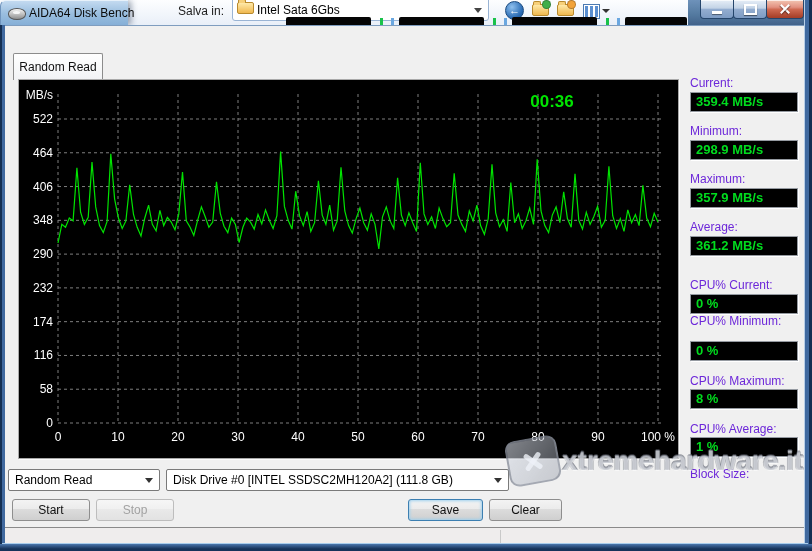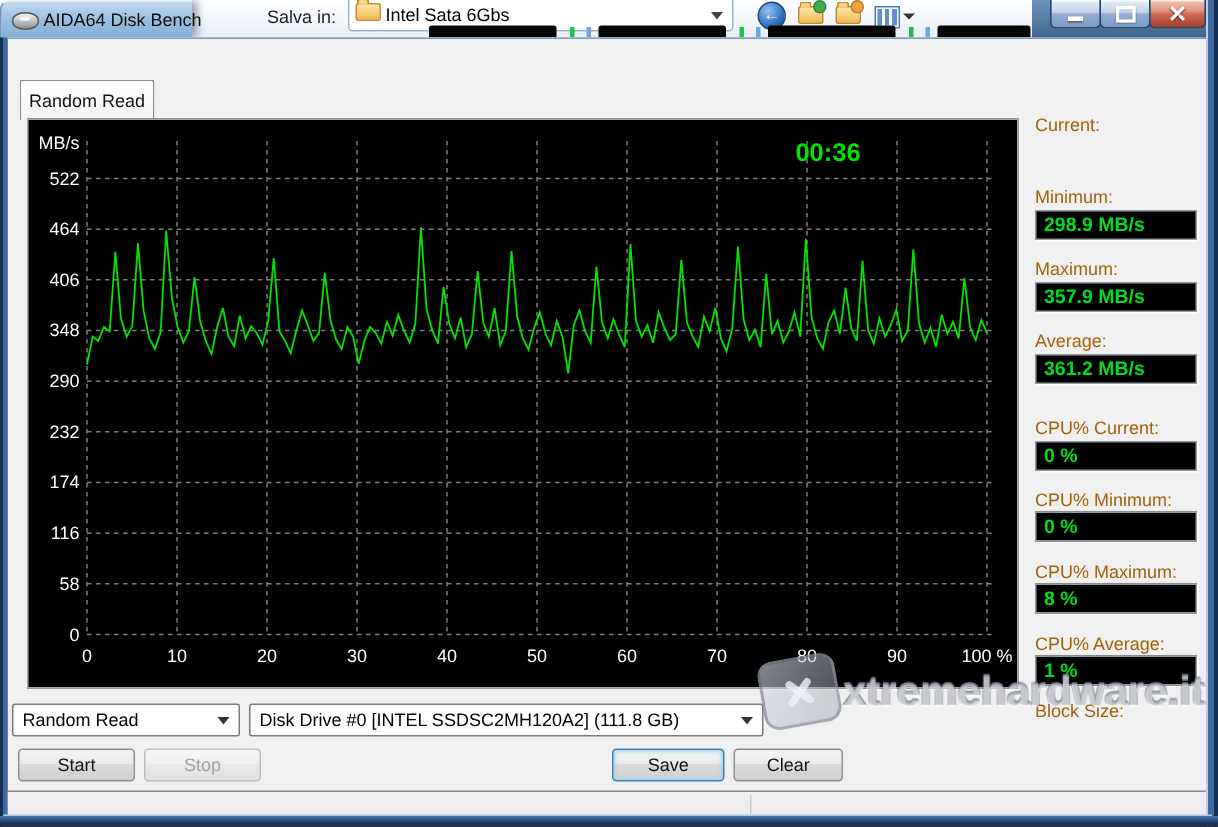--- a/index.html
+++ b/index.html
@@ -64,21 +64,21 @@
   .menubar{position:absolute;left:0;top:1px;width:100%;height:21px;
     background:linear-gradient(#fbfcfd,#f1f3f5);border-bottom:1px solid #e0e0e0;padding-left:6px;box-sizing:border-box;}
   .menu-item{display:inline-block;padding:3px 8px;font-size:12px;color:#111;}
   .tab{position:absolute;left:8px;top:27px;width:88px;height:26px;border:1px solid #8c8c8c;border-bottom:none;
     border-radius:2px 2px 0 0;background:linear-gradient(#ffffff,#f2f3f5);
     font-size:12px;color:#111;text-align:center;line-height:26px;}
   .chart-box{position:absolute;left:13px;top:53px;width:659px;height:378px;background:#000;
     border:1px solid #a9a9a9;box-shadow:1px 1px 0 #fbfbfb;}
   
   .stats{position:absolute;left:685px;top:0;width:110px;height:518px;}
-  .stat-label{position:absolute;left:0;font-size:12px;color:#a16207;white-space:nowrap;}
+  .stat-label{position:absolute;left:0;font-size:12px;color:#6d28d9;white-space:nowrap;}
   .valbox{position:absolute;left:0;width:106px;height:18px;background:#000;
     border:1px solid #959aa1;box-shadow:1px 1px 0 #ffffff;}
   .valtext{padding-left:5px;line-height:18px;font-size:13px;font-weight:bold;color:#00dc1e;white-space:nowrap;}
   
   .combo{position:absolute;top:443px;height:22px;background:#fff;border:1px solid #7a7a7a;border-radius:2px;box-sizing:border-box;}
   .combo .txt{position:absolute;left:6px;top:3px;font-size:12px;color:#000;white-space:nowrap;overflow:hidden;}
   .combo .arrow{position:absolute;right:6px;top:8px;width:0;height:0;
     border-left:4px solid transparent;border-right:4px solid transparent;border-top:5px solid #333;}
   .btn{position:absolute;top:473px;height:22px;border:1px solid #8e8e8e;border-radius:3px;box-sizing:border-box;
     background:linear-gradient(#f3f3f3,#ebebeb 45%,#dcdcdc 46%,#cfcfcf);
@@ -215,37 +215,40 @@
           <text x="519" y="361" fill="#ffffff" font-size="12" text-anchor="middle">80</text>
           <text x="579" y="361" fill="#ffffff" font-size="12" text-anchor="middle">90</text>
           <text x="639" y="361" fill="#ffffff" font-size="12" text-anchor="middle">100 %</text>
           <text x="533" y="27" fill="#00e400" font-size="17" font-weight="bold" text-anchor="middle">00:36</text>
           <polyline points="39.0,163.0 42.8,144.4 46.5,147.3 50.3,138.0 54.1,140.9 57.9,87.9 61.6,132.2 65.4,144.4 69.2,137.4 73.0,82.1 76.7,126.9 80.5,145.6 84.3,152.6 88.1,141.5 91.8,73.9 95.6,118.8 99.4,138.0 103.2,148.5 106.9,140.9 110.7,104.8 114.5,134.5 118.2,147.3 122.0,156.1 125.8,138.0 129.6,125.2 133.3,144.4 137.1,150.8 140.9,130.4 144.7,145.6 148.4,137.4 152.2,142.1 156.0,149.7 159.8,133.9 163.5,92.0 167.3,140.9 171.1,147.3 174.8,155.5 178.6,140.3 182.4,126.9 186.2,136.8 189.9,147.3 193.7,142.1 197.5,101.9 201.3,133.3 205.0,146.2 208.8,152.6 212.6,138.0 216.4,144.4 220.1,162.5 223.9,147.3 227.7,138.0 231.5,142.1 235.2,149.1 239.0,134.5 242.8,143.8 246.5,129.9 250.3,140.3 254.1,148.5 257.9,135.7 261.6,71.6 265.4,126.4 269.2,140.3 273.0,149.1 276.7,111.2 280.5,135.7 284.3,145.6 288.1,131.6 291.8,151.4 295.6,142.7 299.4,100.7 303.2,135.1 306.9,144.4 310.7,125.2 314.5,150.2 318.2,140.9 322.0,87.3 325.8,131.0 329.6,145.6 333.3,153.1 337.1,138.6 340.9,128.1 344.7,142.7 348.4,150.2 352.2,133.9 356.0,144.4 359.8,168.9 363.5,136.8 367.3,126.9 371.1,140.9 374.8,148.5 378.6,97.8 382.4,135.1 386.2,145.6 389.9,132.8 393.7,142.7 397.5,151.4 401.3,82.7 405.0,133.9 408.8,144.4 412.6,136.8 416.4,148.5 420.1,128.1 423.9,138.6 427.7,146.7 431.5,142.7 435.2,93.2 439.0,135.1 442.8,144.4 446.5,151.4 450.3,131.0 454.1,140.9 457.9,125.2 461.6,145.6 465.4,154.3 469.2,138.6 473.0,84.4 476.7,132.8 480.5,146.7 484.3,139.8 488.1,151.4 491.8,102.5 495.6,142.7 499.4,133.9 503.2,148.5 506.9,140.9 510.7,128.1 514.5,144.4 518.2,79.2 522.0,131.0 525.8,145.6 529.6,152.6 533.3,135.1 537.1,126.9 540.9,142.7 544.7,111.8 548.4,138.6 552.2,147.3 556.0,93.7 559.8,140.3 563.5,149.1 567.3,132.2 571.1,144.4 574.8,136.8 578.6,126.4 582.4,147.3 586.2,140.3 589.9,86.2 593.7,135.7 597.5,148.5 601.3,138.6 605.0,151.4 608.8,129.9 612.6,142.7 616.4,134.5 620.1,145.6 623.9,105.4 627.7,138.0 631.5,146.7 635.2,133.3 639.0,142.1" fill="none" stroke="#00e400" stroke-width="1.2"></polyline>
         </svg>
     </div>
 
     <div class="stats" id="stats">
         <div class="stat-label" style="top: 50px;">Current:</div>
+        <div class="valbox" style="top: 66px;">
+          <div class="valtext" style="color: rgb(0, 220, 30);">359.4 MB/s</div>
+        </div>
         <div class="stat-label" style="top: 98px;">Minimum:</div>
         <div class="valbox" style="top: 114px;">
           <div class="valtext" style="color: rgb(0, 220, 30);">298.9 MB/s</div>
         </div>
         <div class="stat-label" style="top: 146px;">Maximum:</div>
         <div class="valbox" style="top: 162px;">
           <div class="valtext" style="color: rgb(0, 220, 30);">357.9 MB/s</div>
         </div>
         <div class="stat-label" style="top: 194px;">Average:</div>
         <div class="valbox" style="top: 210px;">
           <div class="valtext" style="color: rgb(0, 220, 30);">361.2 MB/s</div>
         </div>
         <div class="stat-label" style="top: 252px;">CPU% Current:</div>
         <div class="valbox" style="top: 268px;">
           <div class="valtext" style="color: rgb(0, 220, 30);">0 %</div>
         </div>
-        <div class="stat-label" style="top: 300px;">CPU% Minimum:</div>
+        <div class="stat-label" style="top: 288px;">CPU% Minimum:</div>
         <div class="valbox" style="top: 315px;">
           <div class="valtext" style="color: rgb(0, 220, 30);">0 %</div>
         </div>
         <div class="stat-label" style="top: 348px;">CPU% Maximum:</div>
         <div class="valbox" style="top: 363px;">
           <div class="valtext" style="color: rgb(0, 220, 30);">8 %</div>
         </div>
         <div class="stat-label" style="top: 396px;">CPU% Average:</div>
         <div class="valbox" style="top: 411px;">
           <div class="valtext" style="color: rgb(0, 220, 30);">1 %</div>

